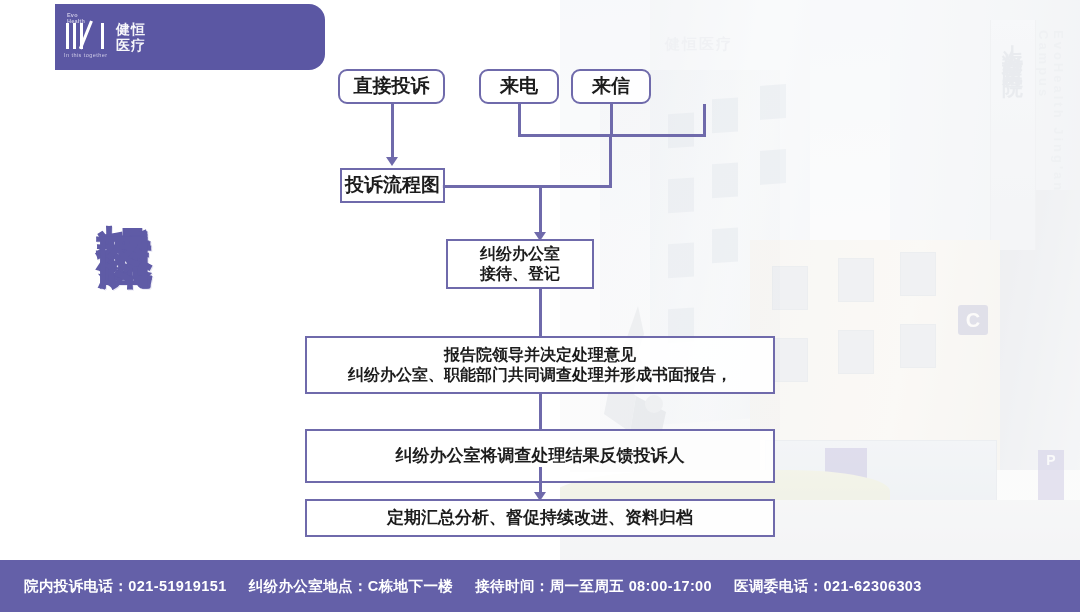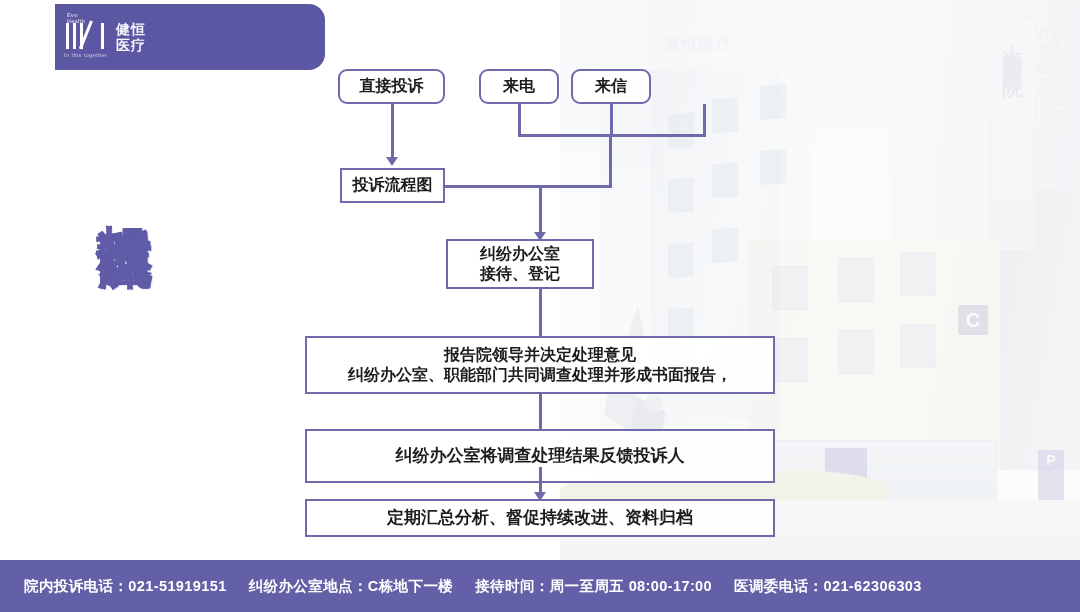--- a/index.html
+++ b/index.html
@@ -193,21 +193,21 @@
     border:2px solid #6f6aab;
     background:rgba(255,255,255,.88);
     color:#1c1c1c;
     display:flex;align-items:center;justify-content:center;
     text-align:center;
     font-weight:700;
     box-sizing:border-box;
     line-height:1.28;
   }
   .node.rounded{border-radius:9px;}
-  .node.t1{font-size:16px;}
+  .node.t1{font-size:19px;}
   .node.t2{font-size:16px;}
   .node.t3{font-size:17px;}
 
   .conn{position:absolute;background:#6f6aab;}
   .conn.v{width:3px;}
   .conn.h{height:3px;}
   .arrow{
     position:absolute;width:0;height:0;
     border-left:6px solid transparent;
     border-right:6px solid transparent;

